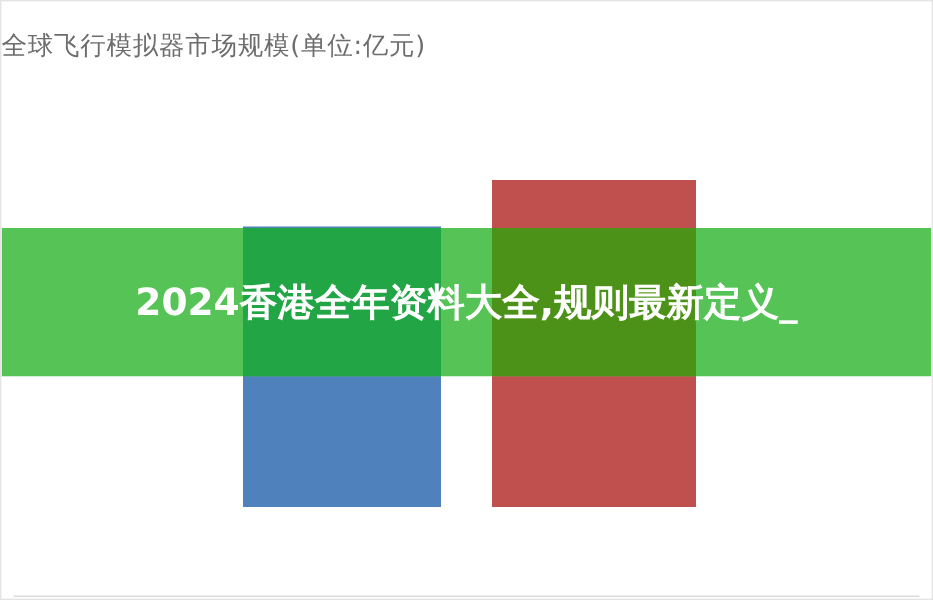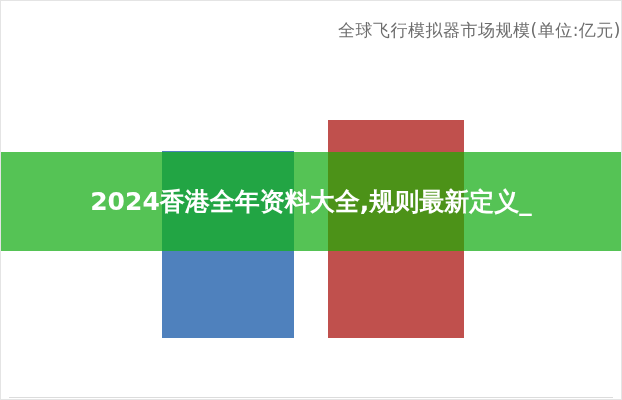--- a/index.html
+++ b/index.html
@@ -29,21 +29,21 @@
     top: 0;
     width: 620px;
     height: 398px;
     background: #ffffff;
   }
   #chart-title {
     position: absolute;
     left: 0;
     top: 18px;
     width: 620px;
-    text-align: right;
+    text-align: left;
     font-size: 17px;
     color: #6d6d6d;
     letter-spacing: 0.5px;
     font-family: "DejaVu Sans", "Liberation Sans", sans-serif;
     white-space: nowrap;
   }
   #plot {
     position: absolute;
     left: 0;
     top: 60px;

